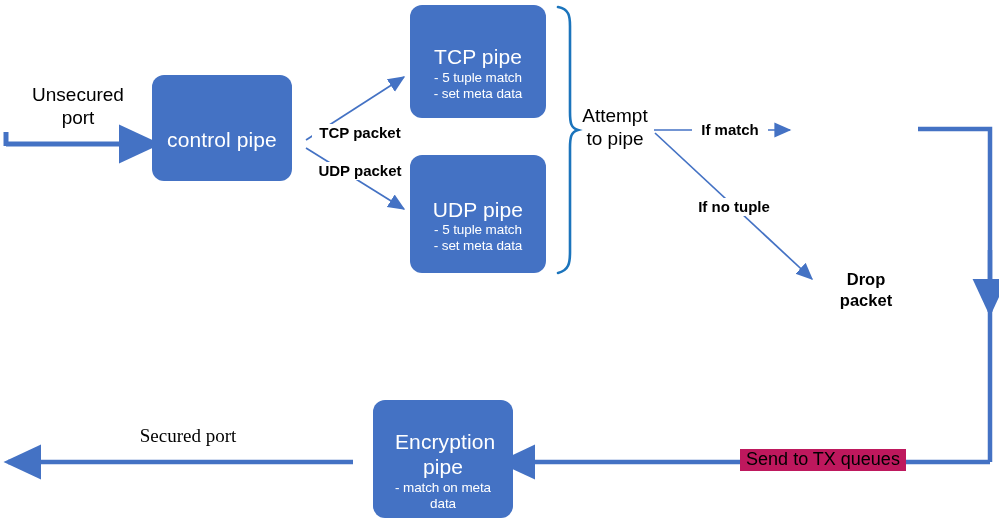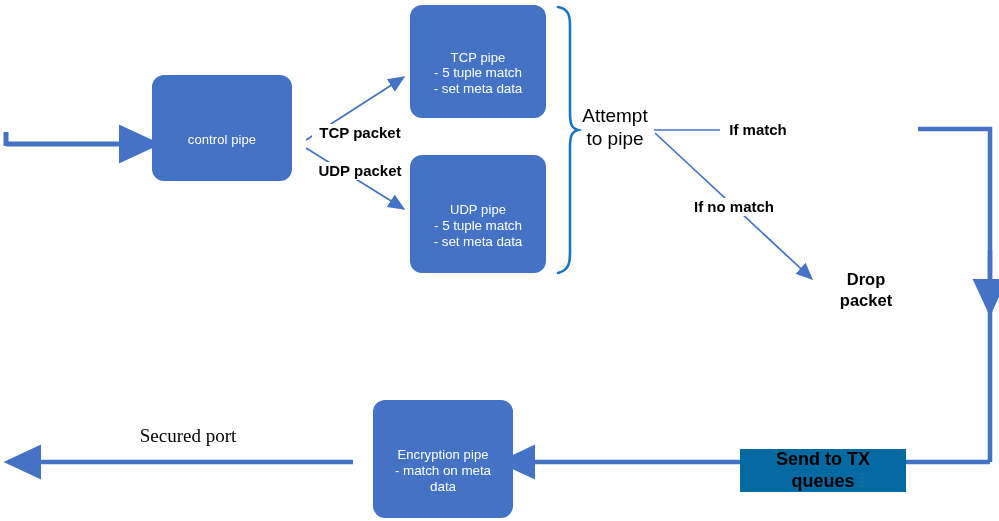--- a/index.html
+++ b/index.html
@@ -32,21 +32,21 @@
     color: #ffffff;
     display: flex;
     flex-direction: column;
     align-items: center;
     justify-content: center;
     text-align: center;
     line-height: 1.18;
     box-sizing: border-box;
   }
   .node-title {
-    font-size: 13px;
+    font-size: 21px;
     letter-spacing: 0.1px;
     margin-top: 24px;
   }
   .node-sub {
     font-size: 13.5px;
     letter-spacing: -0.1px;
   }
   .label {
     position: absolute;
     color: #000000;
@@ -58,22 +58,22 @@
     font-size: 19px;
     font-weight: 400;
   }
   .label-bold-lg {
     font-size: 16.5px;
     font-weight: bold;
     line-height: 1.3;
   }
   .label-edge {
     font-size: 18px;
-    font-weight: 700;
-    background: #0369a1;
+    font-weight: 400;
+    background: #be185d;
     padding: 0 3px;
   }
   .label-edge-bold {
     font-size: 15px;
     font-weight: bold;
     background: #ffffff;
     padding: 0 2px;
   }
 </style>
 </head>
@@ -150,31 +150,33 @@
     <div class="node-title">UDP pipe</div>
     <div class="node-sub">- 5 tuple match</div>
     <div class="node-sub">- set meta data</div>
   </div>
 
   <div class="node-box" style="left:373px; top:400px; width:140px; height:118px; padding:0 8px;">
     <div class="node-title" style="max-width:96px;">Encryption pipe</div>
     <div class="node-sub" style="max-width:124px;">- match on meta data</div>
   </div>
 
+  <div class="label label-plain" style="left:18px; top:84px; width:120px;">Unsecured
+port</div>
 
   <div class="label label-edge-bold" style="left:312px; top:89px; width:92px;margin-top:35px;">TCP packet</div>
 
   <div class="label label-edge-bold" style="left:312px; top:162px; width:92px;">UDP packet</div>
 
   <div class="label label-plain" style="left:572px; top:105px; width:86px;">Attempt
 to pipe</div>
 
-  <div class="label label-edge-bold" style="left:720px; top:121px; width:72px;">If match</div>
+  <div class="label label-edge-bold" style="left:692px; top:121px; width:72px;">If match</div>
 
-  <div class="label label-edge-bold" style="left:684px; top:198px; width:96px;">If no match</div>
+  <div class="label label-edge-bold" style="left:684px; top:198px; width:96px;">If no tuple</div>
 
 
   <div class="label label-bold-lg" style="left:822px; top:269px; width:88px;">Drop
 packet</div>
 
   <div class="label label-edge" style="left:740px; top:449px; width:160px;">Send to TX queues</div>
 
   <div class="label label-plain" style="left:118px; top:425px; width:140px;font-family:Liberation Serif, serif;">Secured port</div>
 
 </div>

